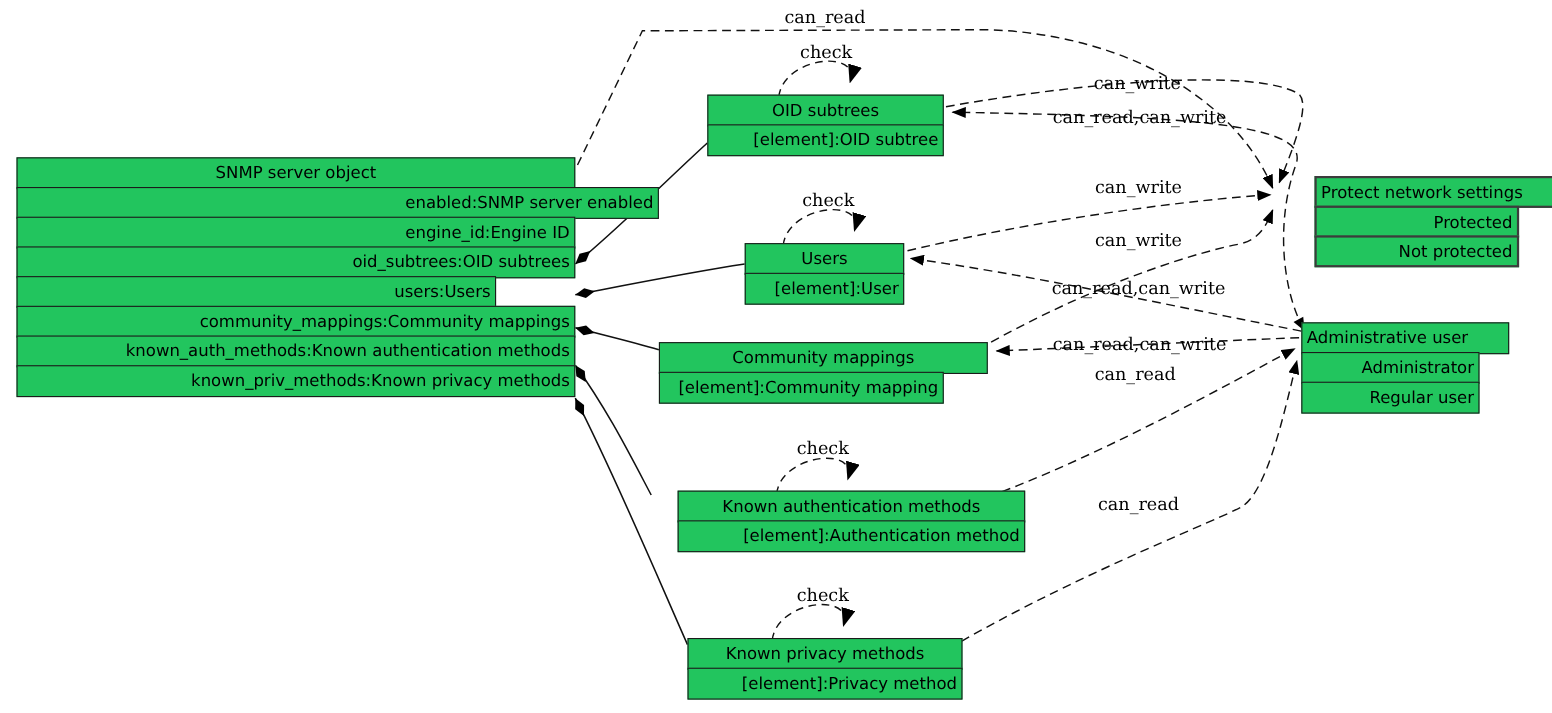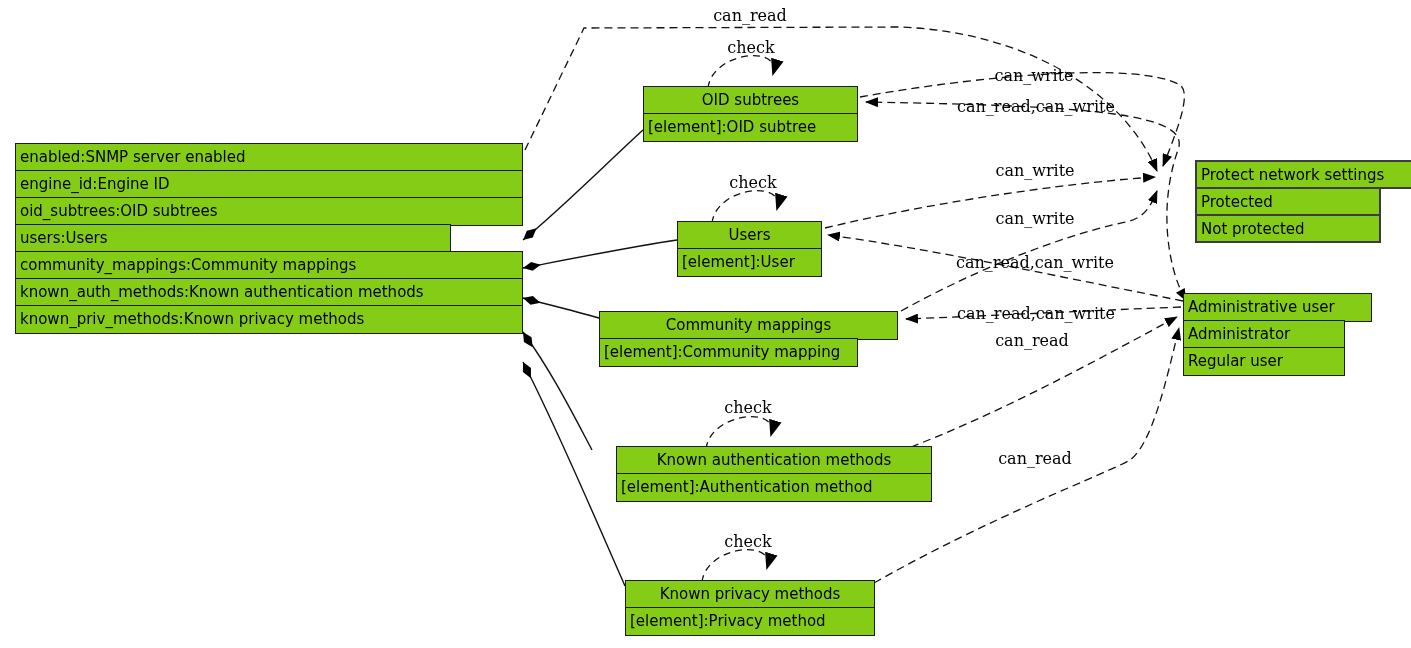--- a/index.html
+++ b/index.html
@@ -1,25 +1,25 @@
 <!DOCTYPE html>
 <html><head>
 <meta charset="utf-8">
 <style>
   html,body{margin:0;padding:0;background:#ffffff;}
   #canvas{position:relative;width:1411px;height:648px;background:#ffffff;overflow:hidden;
           font-family:"DejaVu Sans","Liberation Sans",sans-serif;color:#000;}
   #edges{position:absolute;left:0;top:0;width:1411px;height:648px;}
   .node{position:absolute;}
-  .cell{box-sizing:border-box;border:1.5px solid #1b1b1b;background:#84cc16;
+  .cell{box-sizing:border-box;border:1.5px solid #1b1b1b;background:#22c55e;
         font-size:15px;line-height:26px;height:28.5px;white-space:nowrap;
         padding:0 4px;overflow:visible;}
   .cell + .cell{margin-top:-1.5px;}
   .cell.title{text-align:center;}
-  .cell.row{text-align:left;}
+  .cell.row{text-align:right;}
   .thick .cell{border-width:2px;border-color:#3c3c3c;}
   .elabel{position:absolute;transform:translate(-50%,-50%);
           font-family:"DejaVu Serif","Liberation Serif",serif;
           font-size:16px;color:#000;white-space:nowrap;background:transparent;}
 </style>
 </head>
 <body>
 
 <div id="canvas">
 
@@ -64,21 +64,22 @@
 
     <g stroke="#111" stroke-width="1.3" fill="none" stroke-dasharray="7,5">
       <path d="M 708,88  C 712,52  782,44  773,74" marker-end="url(#ahBig)"></path>
       <path d="M 712,223 C 716,187 786,179 777,209" marker-end="url(#ahBig)"></path>
       <path d="M 706,449 C 710,413 780,405 771,435" marker-end="url(#ahBig)"></path>
       <path d="M 702,582 C 706,546 776,538 767,568" marker-end="url(#ahBig)"></path>
     </g>
   </svg>
 
   <div class="node" style="left:15px;top:143px;">
-    <div class="cell row" style="width:508px">enabled:SNMP server enabled</div>
+    <div class="cell title" style="width:508px">SNMP server object</div>
+    <div class="cell row" style="width:584px">enabled:SNMP server enabled</div>
     <div class="cell row" style="width:508px">engine_id:Engine ID</div>
     <div class="cell row" style="width:508px">oid_subtrees:OID subtrees</div>
     <div class="cell row" style="width:436px">users:Users</div>
     <div class="cell row" style="width:508px">community_mappings:Community mappings</div>
     <div class="cell row" style="width:508px">known_auth_methods:Known authentication methods</div>
     <div class="cell row" style="width:508px">known_priv_methods:Known privacy methods</div>
   </div>
 
   <div class="node" style="left:643px;top:86px;">
     <div class="cell title" style="width:215px">OID subtrees</div>

